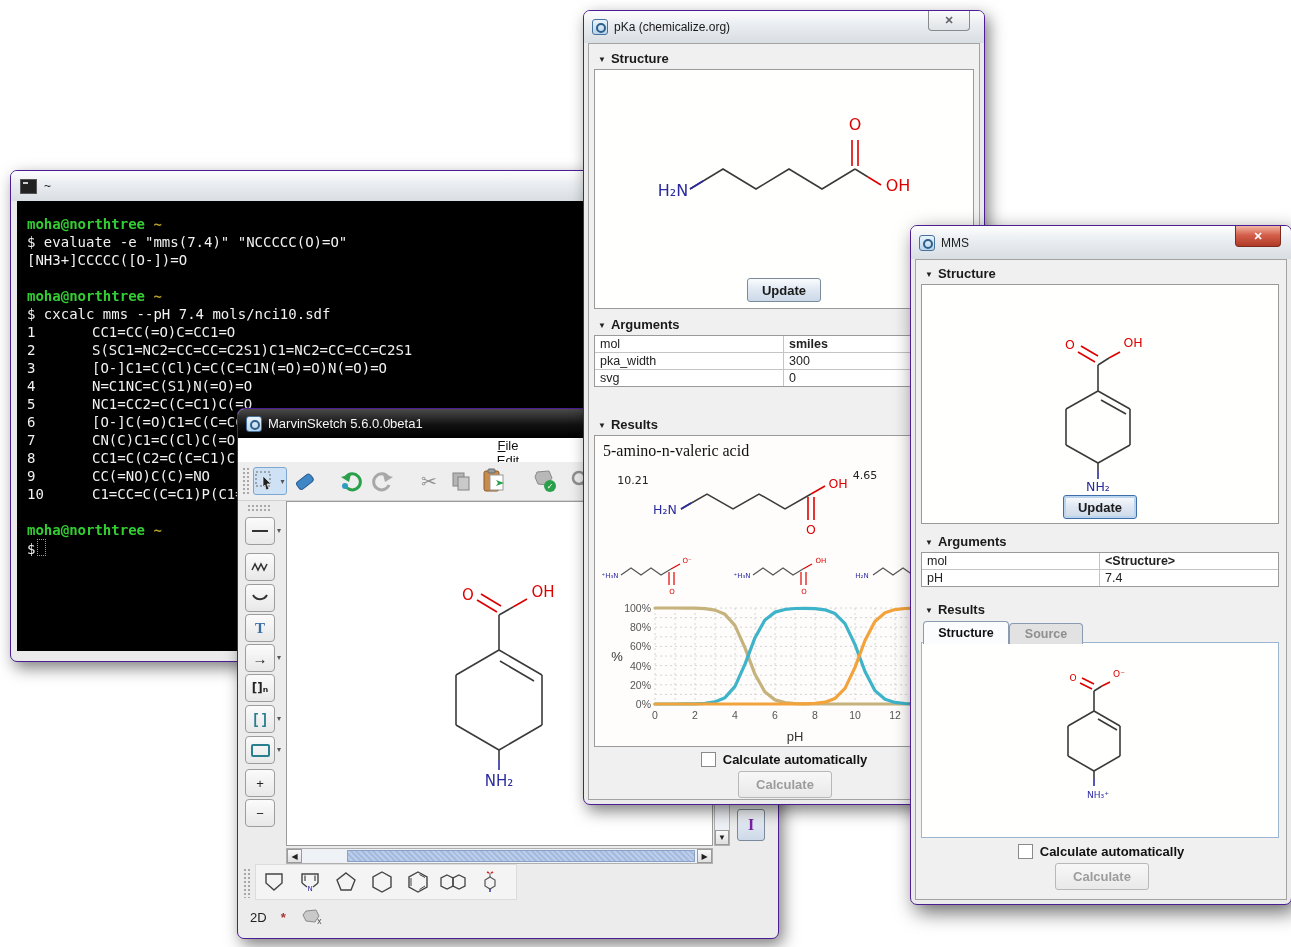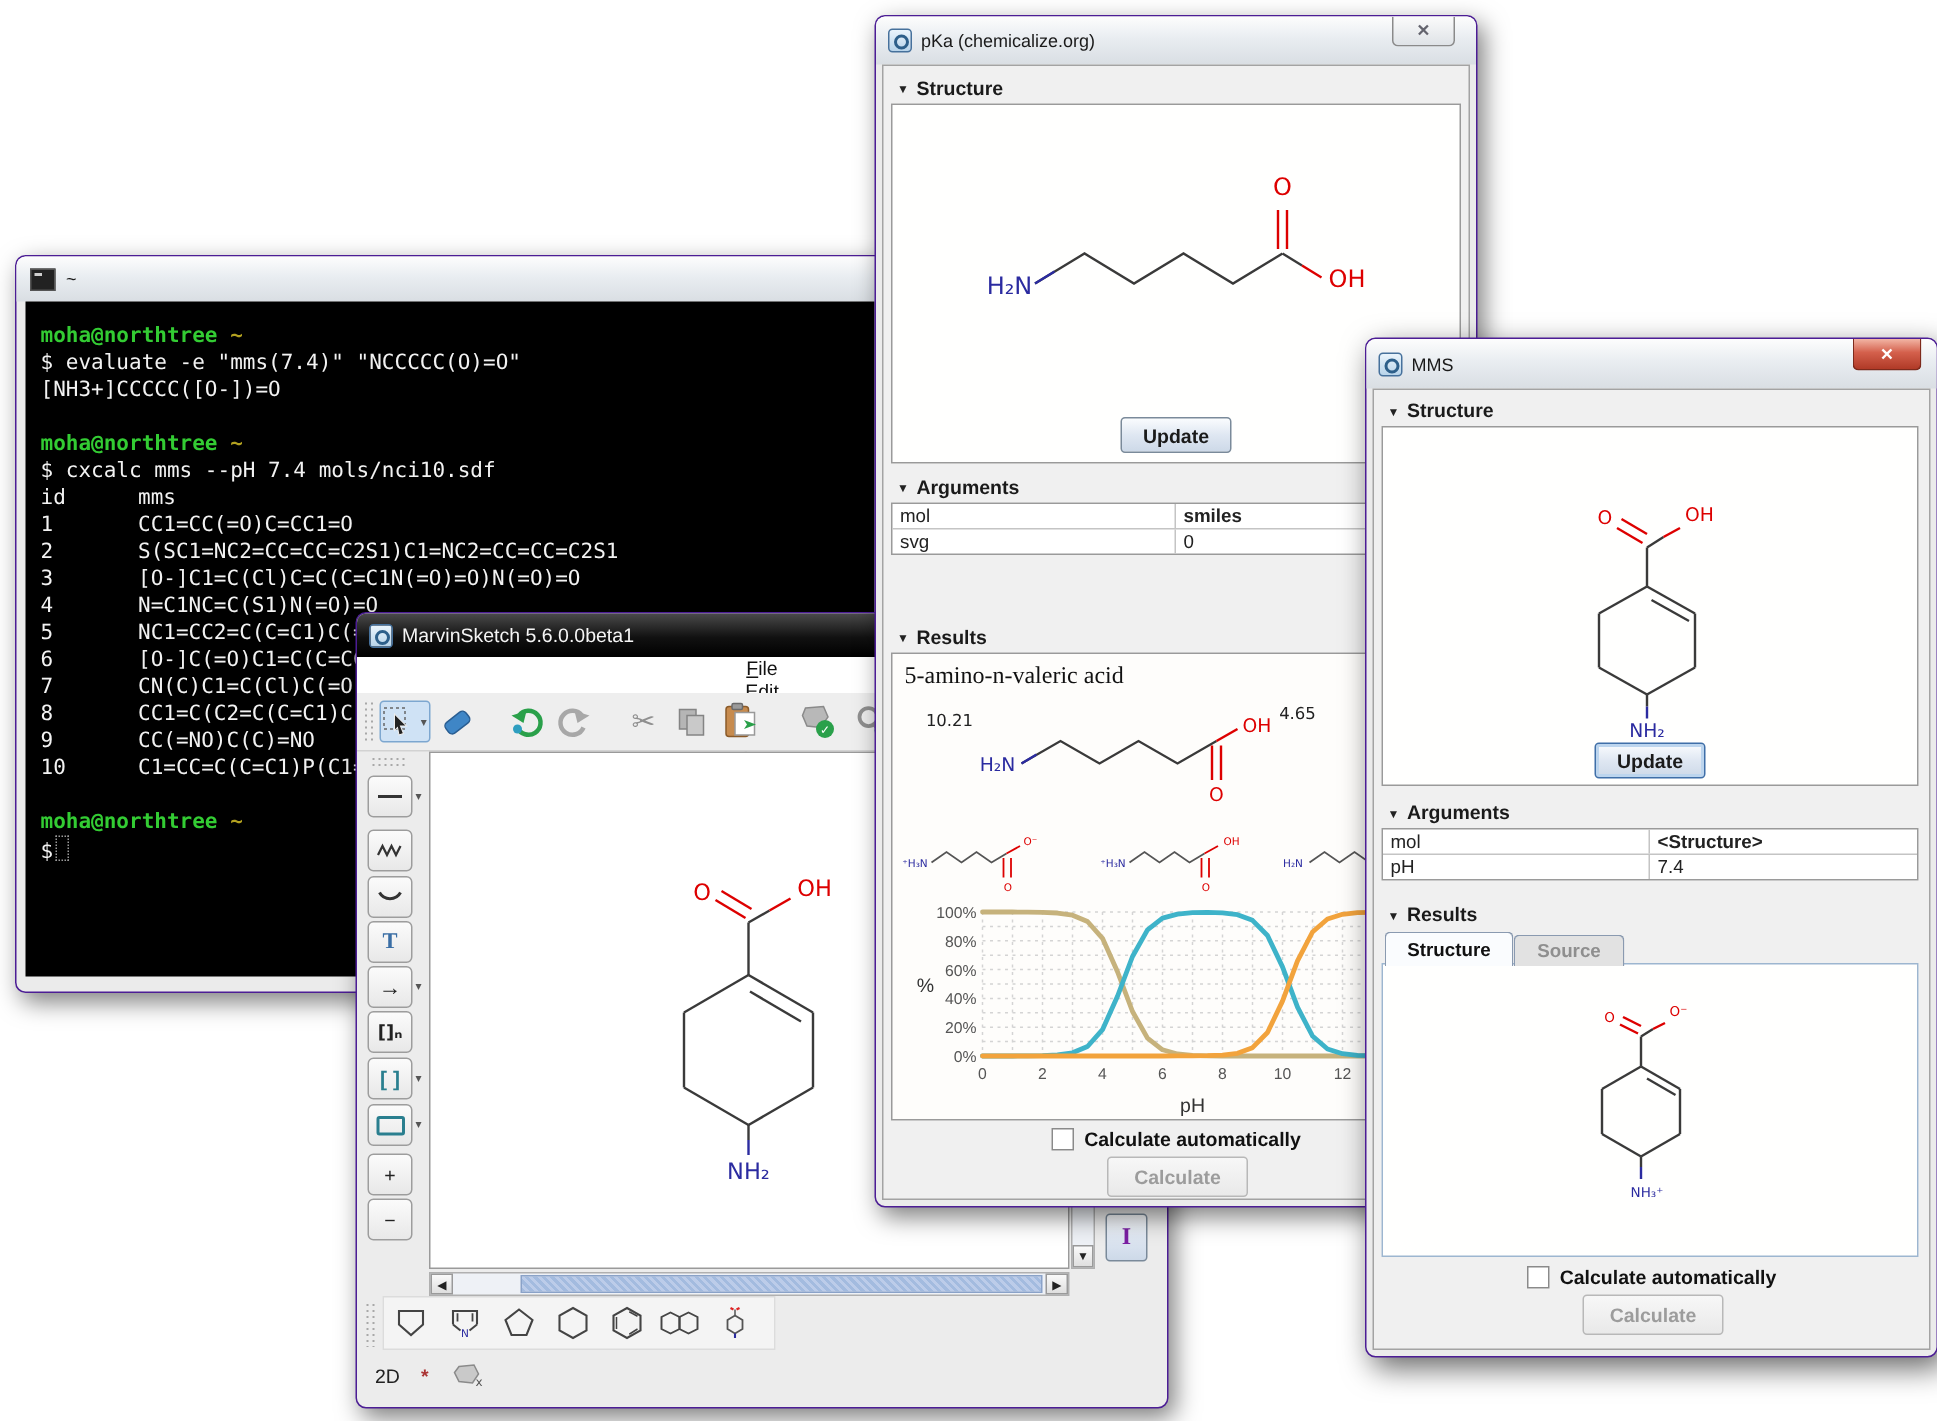--- a/index.html
+++ b/index.html
@@ -87,21 +87,20 @@
     <span class="term-icon"></span>
     <span>~</span>
   </div>
   <div class="abs termtext" style="left:6px;top:30px;width:566px;height:450px;background:#000;padding:14px 0 0 10px;box-sizing:border-box;overflow:hidden;">
     <div class="tline"><span class="tgreen">moha@northtree</span> <span class="tyellow">~</span></div>
     <div class="tline">$ evaluate -e "mms(7.4)" "NCCCCC(O)=O"</div>
     <div class="tline">[NH3+]CCCCC([O-])=O</div>
     <div class="tline"></div>
     <div class="tline"><span class="tgreen">moha@northtree</span> <span class="tyellow">~</span></div>
     <div class="tline">$ cxcalc mms --pH 7.4 mols/nci10.sdf</div>
-    <div class="tline"><span class="tid">id</span><span>mms</span></div>
     <div class="tline"><span class="tid">1</span><span>CC1=CC(=O)C=CC1=O</span></div>
     <div class="tline"><span class="tid">2</span><span>S(SC1=NC2=CC=CC=C2S1)C1=NC2=CC=CC=C2S1</span></div>
     <div class="tline"><span class="tid">3</span><span>[O-]C1=C(Cl)C=C(C=C1N(=O)=O)N(=O)=O</span></div>
     <div class="tline"><span class="tid">4</span><span>N=C1NC=C(S1)N(=O)=O</span></div>
     <div class="tline"><span class="tid">5</span><span>NC1=CC2=C(C=C1)C(=O</span></div>
     <div class="tline"><span class="tid">6</span><span>[O-]C(=O)C1=C(C=CC=</span></div>
     <div class="tline"><span class="tid">7</span><span>CN(C)C1=C(Cl)C(=O)C</span></div>
     <div class="tline"><span class="tid">8</span><span>CC1=C(C2=C(C=C1)C(=</span></div>
     <div class="tline"><span class="tid">9</span><span>CC(=NO)C(C)=NO</span></div>
     <div class="tline"><span class="tid">10</span><span>C1=CC=C(C=C1)P(C1=C</span></div>
@@ -360,20 +359,24 @@
       <text class="atomr" x="303" y="121" text-anchor="middle" font-size="16">OH</text>
     </svg>
     <div class="metalbtn" style="left:152px;top:208px;width:72px;height:22px;">Update</div>
   </div>
 
   <div class="sec-head" style="left:14px;top:306px;"><span class="tri">▼</span><span>Arguments</span></div>
   <div class="argtable" style="left:10px;top:324px;width:378px;">
     <div class="argrow first">
         <span class="c1">mol</span>
         <span class="c2">smiles</span>
+      </div>
+    <div class="argrow">
+        <span class="c1">pka_width</span>
+        <span class="c2">300</span>
       </div>
     <div class="argrow">
         <span class="c1">svg</span>
         <span class="c2">0</span>
       </div>
   </div>
 
   <div class="sec-head" style="left:14px;top:406px;"><span class="tri">▼</span><span>Results</span></div>
   <div class="panel" style="left:10px;top:424px;width:378px;height:310px;background:#fefdfb;">
     <div class="serifname abs" style="left:8px;top:6px;">5-amino-n-valeric acid</div>

